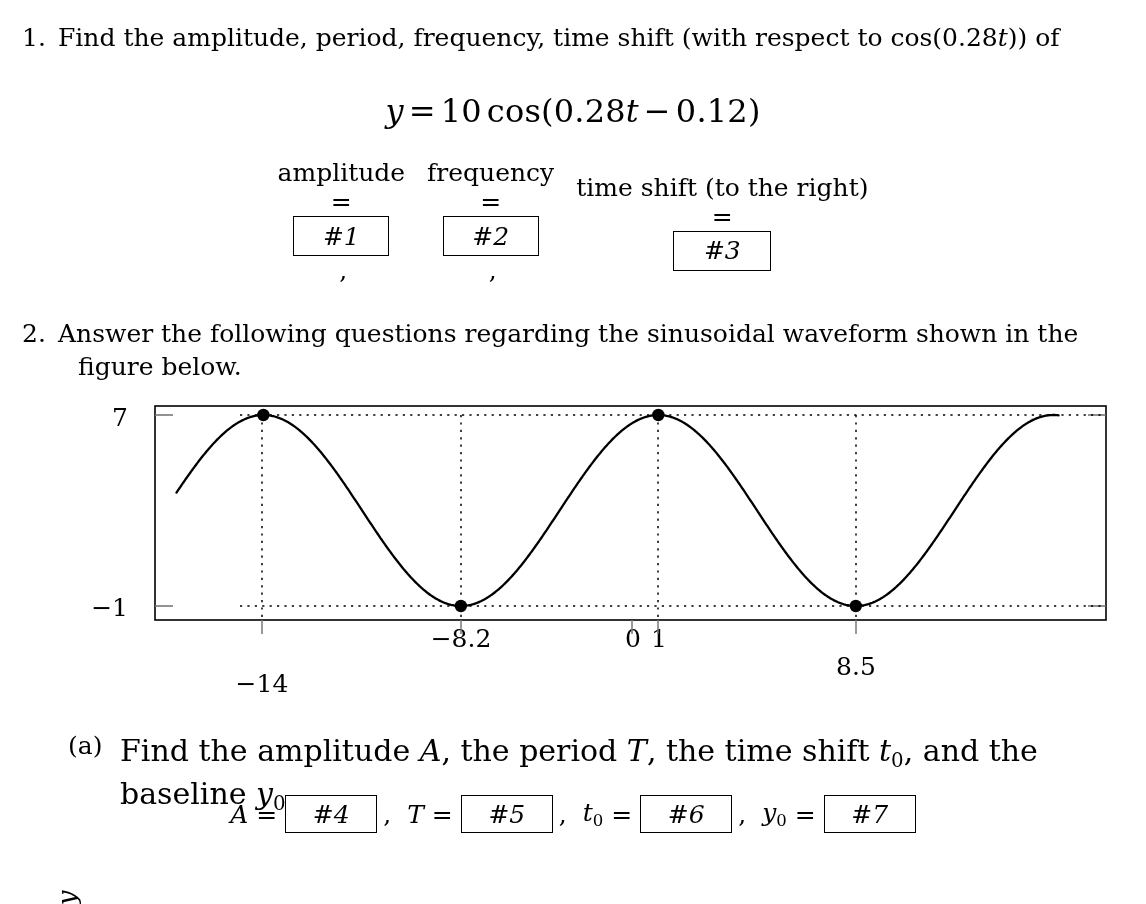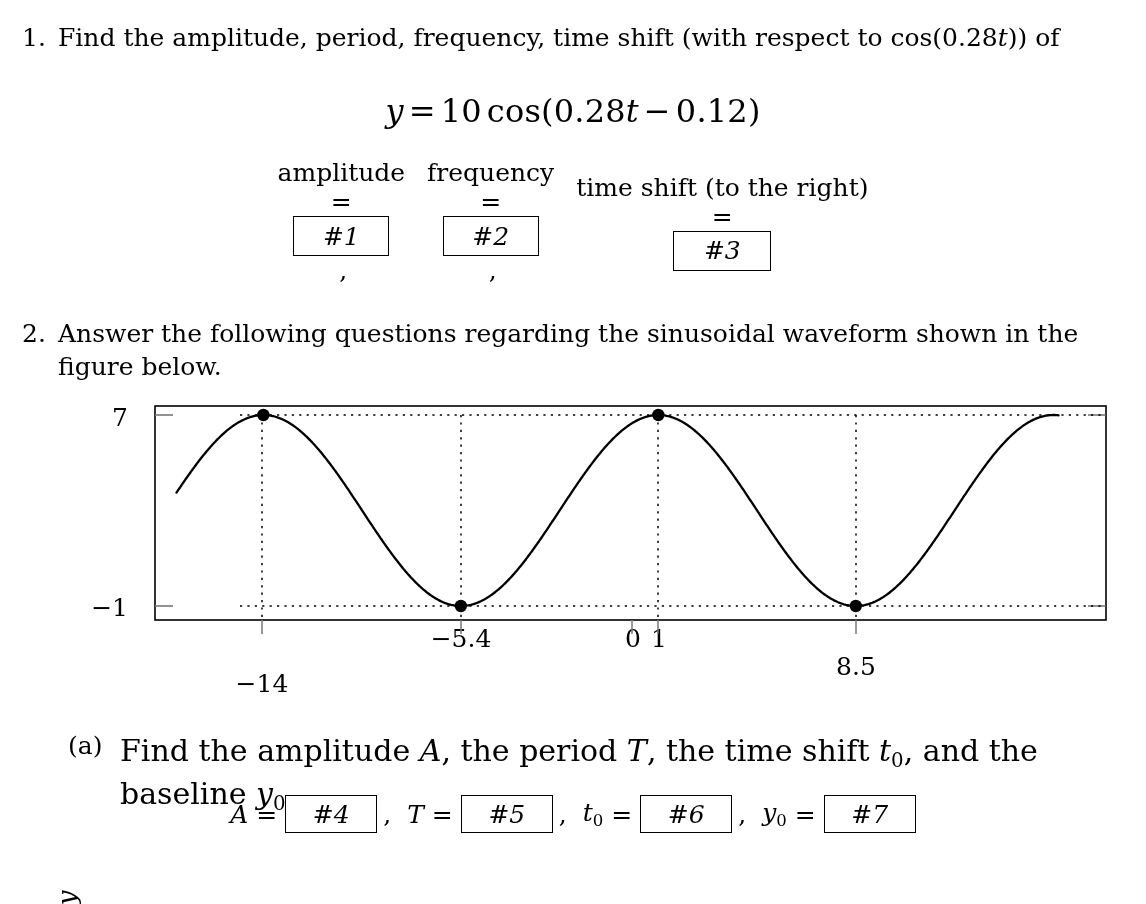--- a/index.html
+++ b/index.html
@@ -44,21 +44,21 @@
   .abox.w3{width:98px;height:40px;}
   .abox.small{width:92px;height:38px;}
 
   .comma{margin:0 2px 0 6px;}
   .gap-lg{display:inline-block;width:22px;}
   .gap-md{display:inline-block;width:14px;}
   .eqsign{margin:0 8px;}
 
   #prob2{left:22px;top:318px;width:1110px;}
   #p2-text{width:1072px;text-align:justify;text-align-last:left;}
-  #p2-line2{display:block;}
+  #p2-line2{display:block;margin-left:20px;}
 
   
   #figure{position:absolute;left:0px;top:396px;width:1146px;height:300px;}
   #ylabel{
     position:absolute;left:60px;top:487px;font-size:26px;font-style:italic;
     transform:rotate(-90deg);transform-origin:center center;
   }
   .ytick-lab{position:absolute;font-size:25px;text-align:right;width:60px;}
   .xtick-lab{position:absolute;font-size:25px;text-align:center;width:120px;}
 
@@ -113,21 +113,21 @@
   </div>
 
   <div id="figure">
 
     <div id="ylabel">y</div>
 
     <div class="ytick-lab" style="left:68px;top:7px;">7</div>
     <div class="ytick-lab" style="left:68px;top:197px;">−1</div>
 
     <div class="xtick-lab" style="left:202px;top:228px;margin-top:45px;">−14</div>
-    <div class="xtick-lab" style="left:401px;top:228px;">−5.4</div>
+    <div class="xtick-lab" style="left:401px;top:228px;">−8.2</div>
     <div class="xtick-lab" style="left:573px;top:228px;">0</div>
     <div class="xtick-lab" style="left:599px;top:228px;">1</div>
     <div class="xtick-lab" style="left:796px;top:228px;margin-top:28px;">8.5</div>
 
     <svg id="plot" width="1146" height="240" viewBox="0 0 1146 240" style="position:absolute;left:0;top:0;">
 
       <rect x="155" y="10" width="951" height="214" fill="none" stroke="#000" stroke-width="1.6"></rect>
 
       <line x1="155" y1="19" x2="173" y2="19" stroke="#777" stroke-width="1.6"></line>
       <line x1="155" y1="210" x2="173" y2="210" stroke="#777" stroke-width="1.6"></line>

